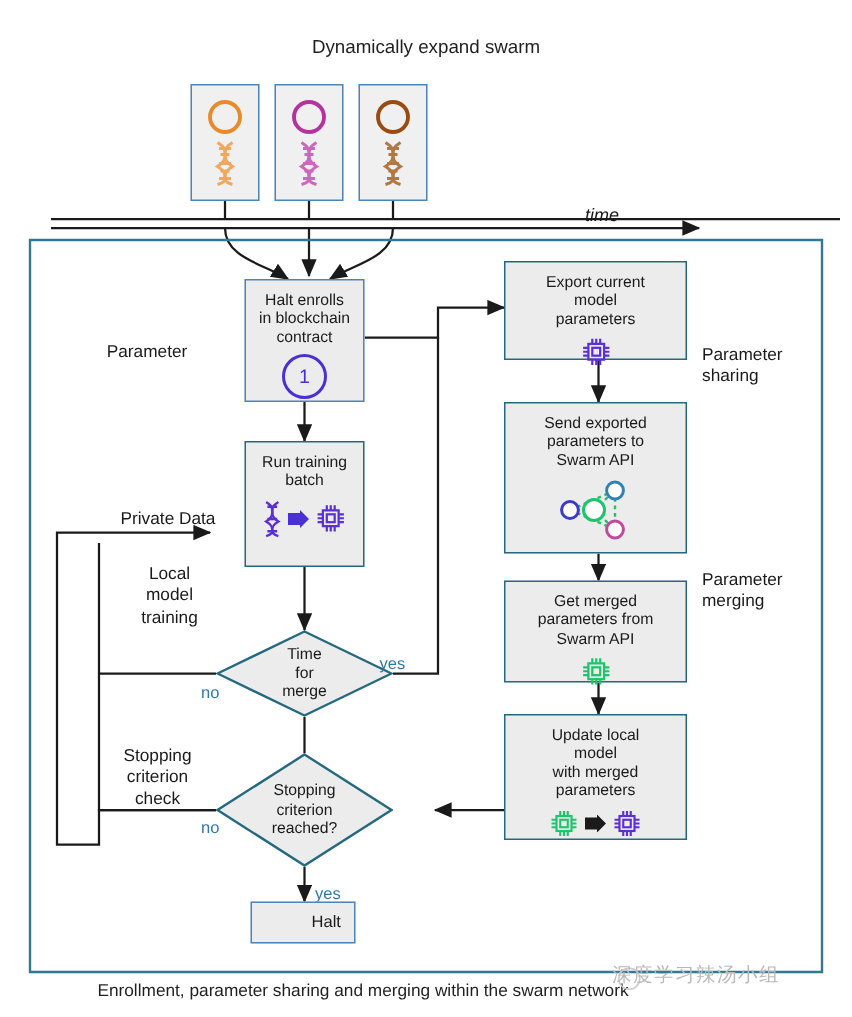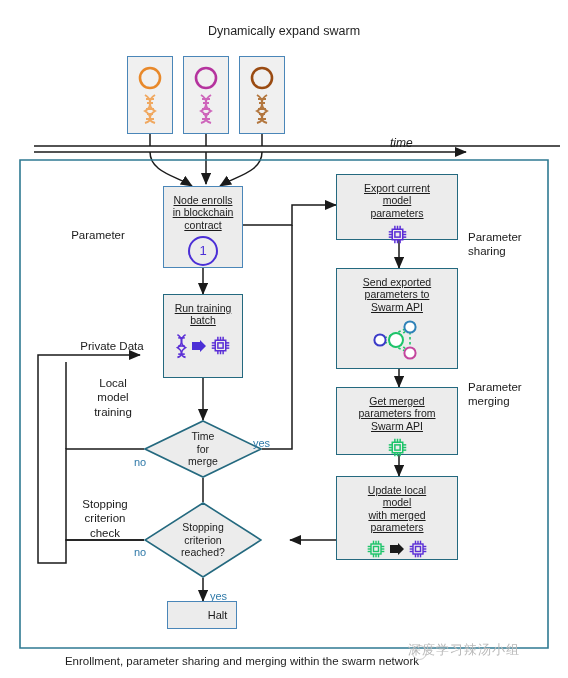--- a/index.html
+++ b/index.html
@@ -23,21 +23,21 @@
 
   
   .box{
     position:absolute;background:#ececec;border:1.6px solid #24697f;
     box-sizing:border-box;display:flex;flex-direction:column;
     align-items:center;justify-content:flex-start;
     font-size:10.5px;line-height:1.18;text-align:center;color:#1a1a1a;
     padding-top:7px;
   }
   .box.bluebdr{border-color:#4a86b8;}
-  .box .txt{display:block;text-decoration:underline;}
+  .box .txt{display:block;}
   .box .ico{margin-top:5px;display:flex;align-items:center;justify-content:center;gap:4px;}
 
   
   .diamond{position:absolute;}
   .diamond .dtext{
     position:absolute;left:0;top:0;width:100%;height:100%;
     display:flex;align-items:center;justify-content:center;
     font-size:10.5px;line-height:1.18;text-align:center;color:#1a1a1a;
   }
   .halt{
@@ -174,21 +174,21 @@
   <div class="side-lbl" style="left:62px;top:497px;width:86px;white-space:pre-line;">Stopping
 criterion
 check</div>
 
   <div class="side-lbl" style="left:468px;top:230px;width:92px;white-space:pre-line;text-align:left;">Parameter
 sharing</div>
   <div class="side-lbl" style="left:468px;top:380px;width:92px;white-space:pre-line;text-align:left;">Parameter
 merging</div>
 
   <div class="box bluebdr" style="left:163px;top:186px;width:80px;height:82px;">
-    <span class="txt" style="white-space:pre-line;">Node enrolls
+    <span class="txt" style="white-space:pre-line;">Halt enrolls
 in blockchain
 contract</span>
     <div class="circ-one">1</div>
   </div>
 
   <div class="box" style="left:163px;top:294px;width:80px;height:84px;">
     <span class="txt" style="white-space:pre-line;">Run training
 batch</span>
     <div class="ico">
       <svg width="13" height="28" viewBox="0 0 16 32">

